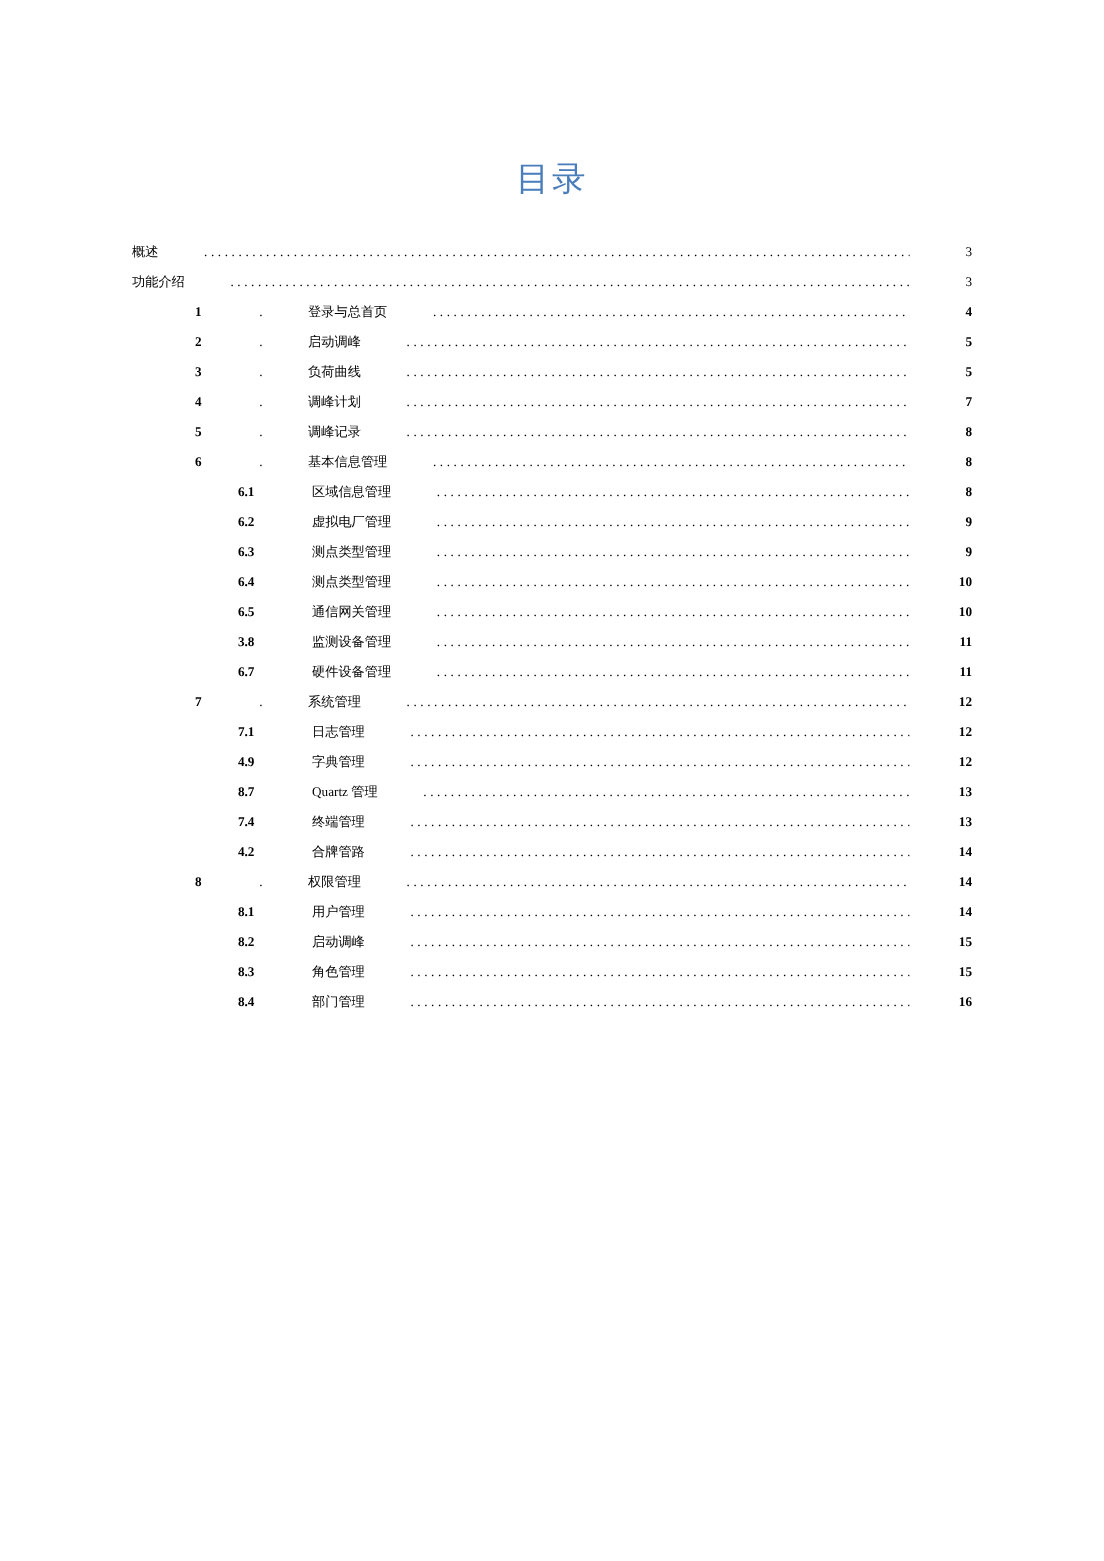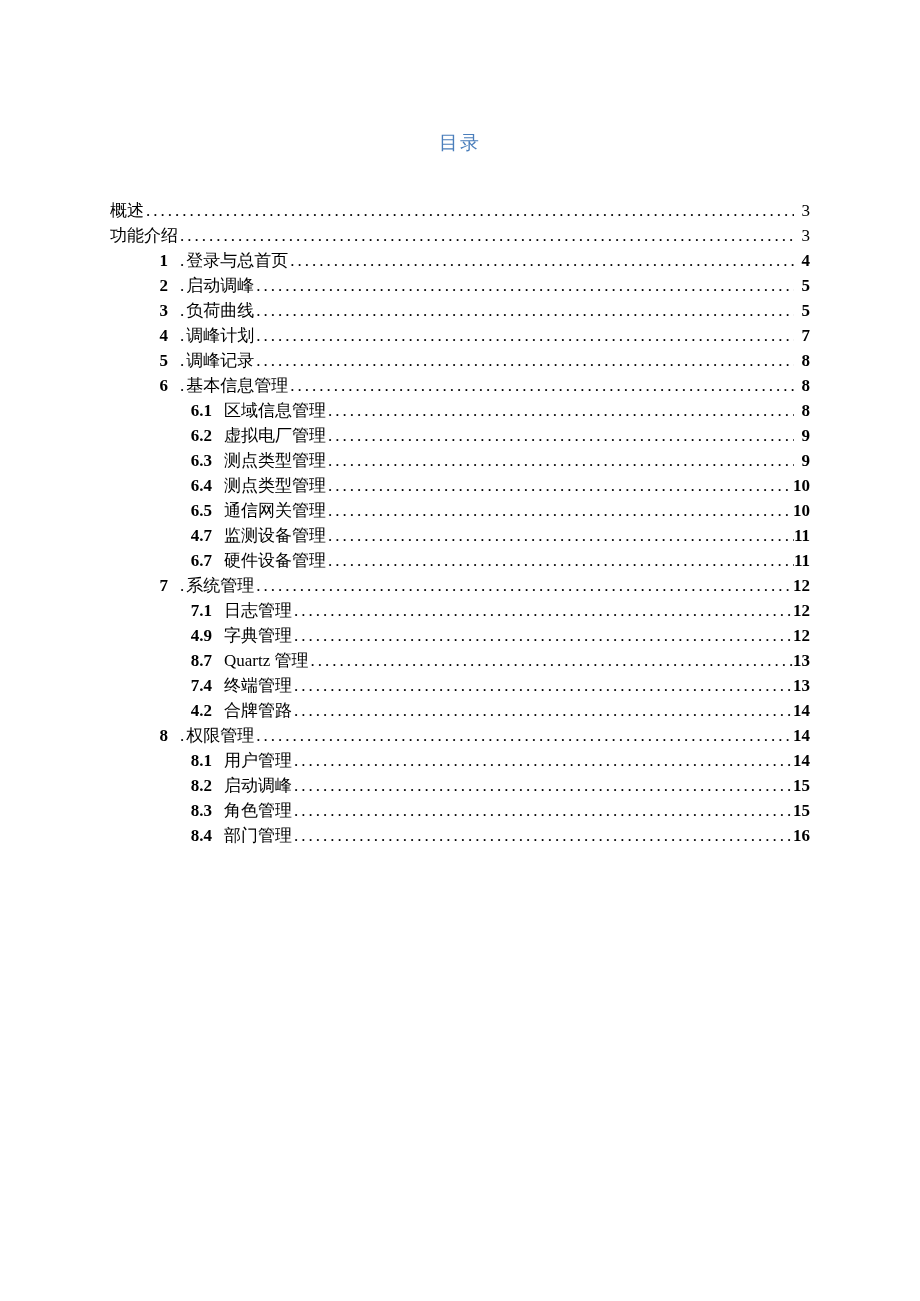--- a/index.html
+++ b/index.html
@@ -9,32 +9,33 @@
     }
     body {
       width: 920px;
       height: 1301px;
       background: #ffffff;
       font-family: "SimSun", "宋体", serif;
       padding: 130px 110px 0 110px;
     }
     .title {
       text-align: center;
-      font-size: 19px;
+      font-size: 28px;
       color: #4a7ebb;
       font-weight: normal;
-      margin-bottom: 42px;
+      margin-bottom: 30px;
       letter-spacing: 2px;
     }
     .toc-entry {
       display: flex;
       align-items: baseline;
-      font-size: 17px;
+      font-size: 11px;
       line-height: 25px;
       color: #000;
+      gap: 36px;
     }
     .toc-entry.level-0 {
       padding-left: 0;
     }
     .toc-entry.level-1 {
       padding-left: 36px;
     }
     .toc-entry.level-2 {
       padding-left: 78px;
     }
@@ -158,21 +159,21 @@
       <span class="toc-dots">....................................................................................................................................................................................................................</span>
       <span class="toc-page">10</span>
     </div>
     <div class="toc-entry level-2">
       <span class="toc-num sub">6.5</span>
       <span class="toc-label space-after">通信网关管理</span>
       <span class="toc-dots">....................................................................................................................................................................................................................</span>
       <span class="toc-page">10</span>
     </div>
     <div class="toc-entry level-2">
-      <span class="toc-num sub">4.7</span>
+      <span class="toc-num sub">3.8</span>
       <span class="toc-label space-after">监测设备管理</span>
       <span class="toc-dots">....................................................................................................................................................................................................................</span>
       <span class="toc-page">11</span>
     </div>
     <div class="toc-entry level-2">
       <span class="toc-num sub">6.7</span>
       <span class="toc-label space-after">硬件设备管理</span>
       <span class="toc-dots">....................................................................................................................................................................................................................</span>
       <span class="toc-page">11</span>
     </div>

